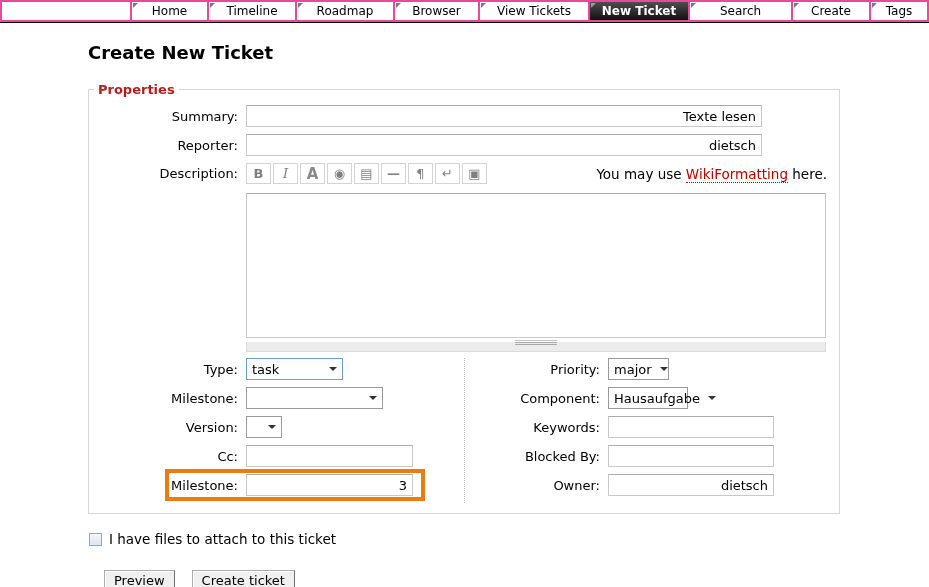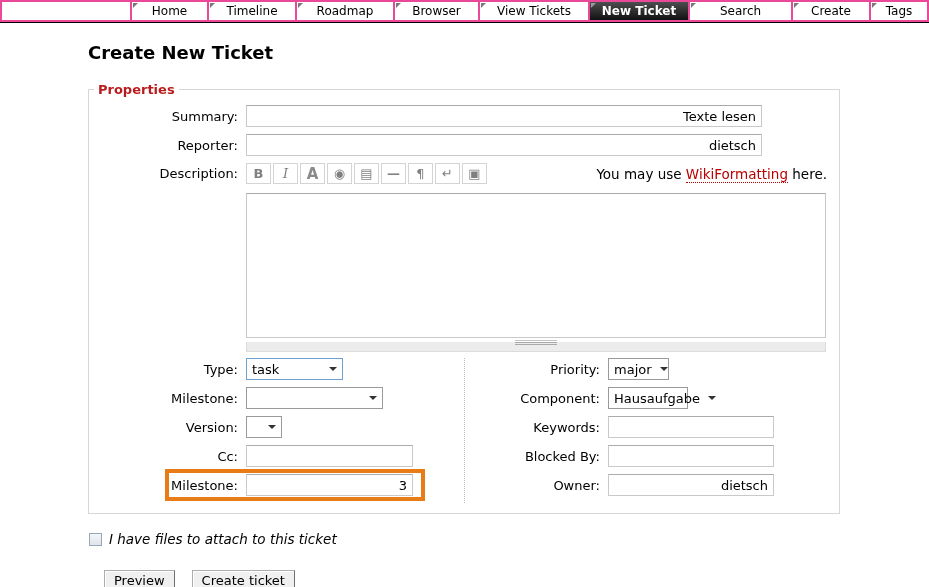--- a/index.html
+++ b/index.html
@@ -63,21 +63,21 @@
   .sel .arrow { width:0; height:0; border-left:4px solid transparent; border-right:4px solid transparent;
                 border-top:4px solid #333; margin-left:8px; flex:0 0 auto; }
   .sel.w-type{width:97px}.sel.w-milestone{width:137px}.sel.w-version{width:36px}
   .sel.w-priority{width:61px}.sel.w-component{width:80px}
 
   .blocking-row { margin-top:5px; margin-bottom:0; }
   .highlight-box { position:absolute; left:76px; top:-5px; width:260px; height:32px;
                    border:4px solid #e87d17; pointer-events:none; z-index:2; }
 
   
-  .attach-row { display:flex; align-items:center; margin:17px 0 0 89px; font-size:13.5px;font-style:italic; }
+  .attach-row { display:flex; align-items:center; margin:17px 0 0 89px; font-size:13.5px; }
   .cbx { width:13px; height:13px; border:1px solid #98a6b8; background:linear-gradient(#f4f6f8,#dfe5ec);
          margin-right:7px; flex:0 0 auto; cursor:pointer; }
   .btn-row { margin:23px 0 0 88px; display:flex; gap:17px;padding-left:16px; }
   button.act { font-family:"DejaVu Sans","Liberation Sans",sans-serif; font-size:13px; height:21px;
                padding:1px 9px 2px; background:#f0f0f0; border:1px solid #adadad;
                border-right-color:#6f6f6f; border-bottom-color:#6f6f6f;
                box-shadow:inset 1px 1px 0 #fff; cursor:pointer; }
 </style>
 </head>
 <body>

